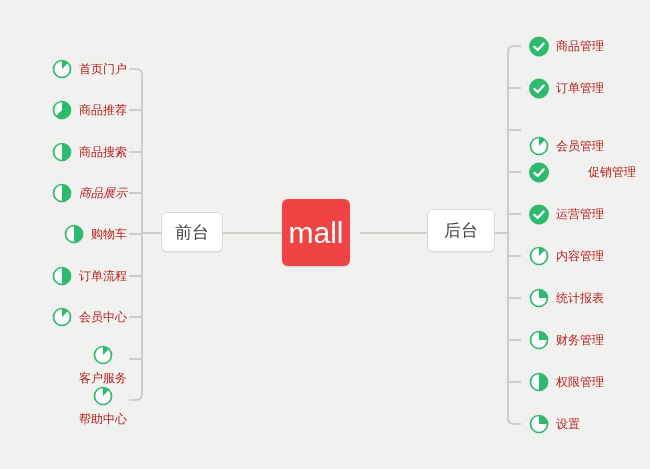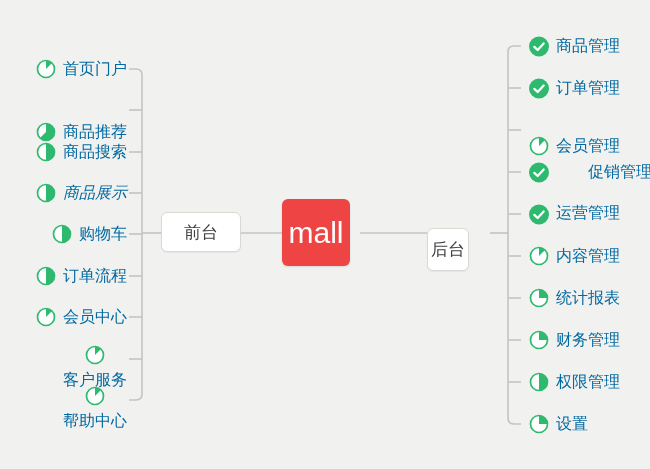--- a/index.html
+++ b/index.html
@@ -16,25 +16,25 @@
   }
   #central-topic{
     left:282px;top:199px;width:68px;height:67px;
     background:#ef4444;color:#ffffff;font-size:30px;
     box-shadow:0 1px 2px rgba(0,0,0,.12);
   }
   .branch-node{
     background:#ffffff;border:1px solid #d8d8d5;color:#3f3f3f;font-size:17px;
     box-shadow:0 1px 1px rgba(0,0,0,.05);
   }
-  #left-branch-node{left:161px;top:212px;width:80px;height:40px;}
-  #right-branch-node{left:427px;top:228px;width:42px;height:43px;}
+  #left-branch-node{left:161px;top:212px;width:62px;height:40px;}
+  #right-branch-node{left:427px;top:209px;width:68px;height:43px;}
   .mm-item{
     position:absolute;height:28px;display:flex;align-items:center;gap:7px;
-    color:#0369a1;font-size:16px;white-space:nowrap;
+    color:#b91c1c;font-size:12px;white-space:nowrap;
   }
   .mm-item .icon{display:flex;align-items:center;justify-content:center;width:20px;height:20px;}
   .mm-item .lbl{line-height:1;}
 </style>
 </head>
 <body>
 
 <div id="stage">
   <svg id="wires" width="650" height="469">
       <path d="M223 233 H282" fill="none" stroke="#c4c4c2" stroke-width="1.6"></path>
@@ -67,21 +67,21 @@
   <div class="topic branch-node" id="right-branch-node">后台</div>
 <div class="mm-item" style="top: 55px; right: 523px;">
       <span class="icon">
         <svg width="20" height="20" viewBox="0 0 20 20">
           <circle cx="10" cy="10" r="8.5" fill="#ffffff" stroke="#2eba6e" stroke-width="1.7"></circle>
           <path d="M10 10 L10 1.5 A8.5 8.5 0 0 1 16.01 3.99 Z" fill="#2eba6e"></path>
         </svg>
       </span>
       <span class="lbl">首页门户</span>
     </div>
-    <div class="mm-item" style="top: 96px; right: 523px; margin-top: 22px;">
+    <div class="mm-item" style="top: 96px; right: 523px;">
       <span class="icon">
         <svg width="20" height="20" viewBox="0 0 20 20">
           <circle cx="10" cy="10" r="8.5" fill="#ffffff" stroke="#2eba6e" stroke-width="1.7"></circle>
           <path d="M10 10 L10 1.5 A8.5 8.5 0 1 1 3.99 16.01 Z" fill="#2eba6e"></path>
         </svg>
       </span>
       <span class="lbl">商品推荐</span>
     </div>
     <div class="mm-item" style="top: 138px; right: 523px; text-align: center;">
       <span class="icon">
@@ -175,21 +175,21 @@
     </div>
     <div class="mm-item" style="top: 158px; left: 529px; gap: 39px;">
       <span class="icon">
         <svg width="21" height="21" viewBox="0 0 21 21">
           <circle cx="10.5" cy="10.5" r="10.5" fill="#2eba6e"></circle>
           <path d="M5.6 10.9 L9.1 14.2 L15.4 7.4" fill="none" stroke="#ffffff" stroke-width="2.4" stroke-linecap="round" stroke-linejoin="round"></path>
         </svg>
       </span>
       <span class="lbl">促销管理</span>
     </div>
-    <div class="mm-item" style="top: 200px; left: 529px; font-family: Liberation Mono, monospace;">
+    <div class="mm-item" style="top: 200px; left: 529px;">
       <span class="icon">
         <svg width="21" height="21" viewBox="0 0 21 21">
           <circle cx="10.5" cy="10.5" r="10.5" fill="#2eba6e"></circle>
           <path d="M5.6 10.9 L9.1 14.2 L15.4 7.4" fill="none" stroke="#ffffff" stroke-width="2.4" stroke-linecap="round" stroke-linejoin="round"></path>
         </svg>
       </span>
       <span class="lbl">运营管理</span>
     </div>
     <div class="mm-item" style="top: 242px; left: 529px;">
       <span class="icon">

